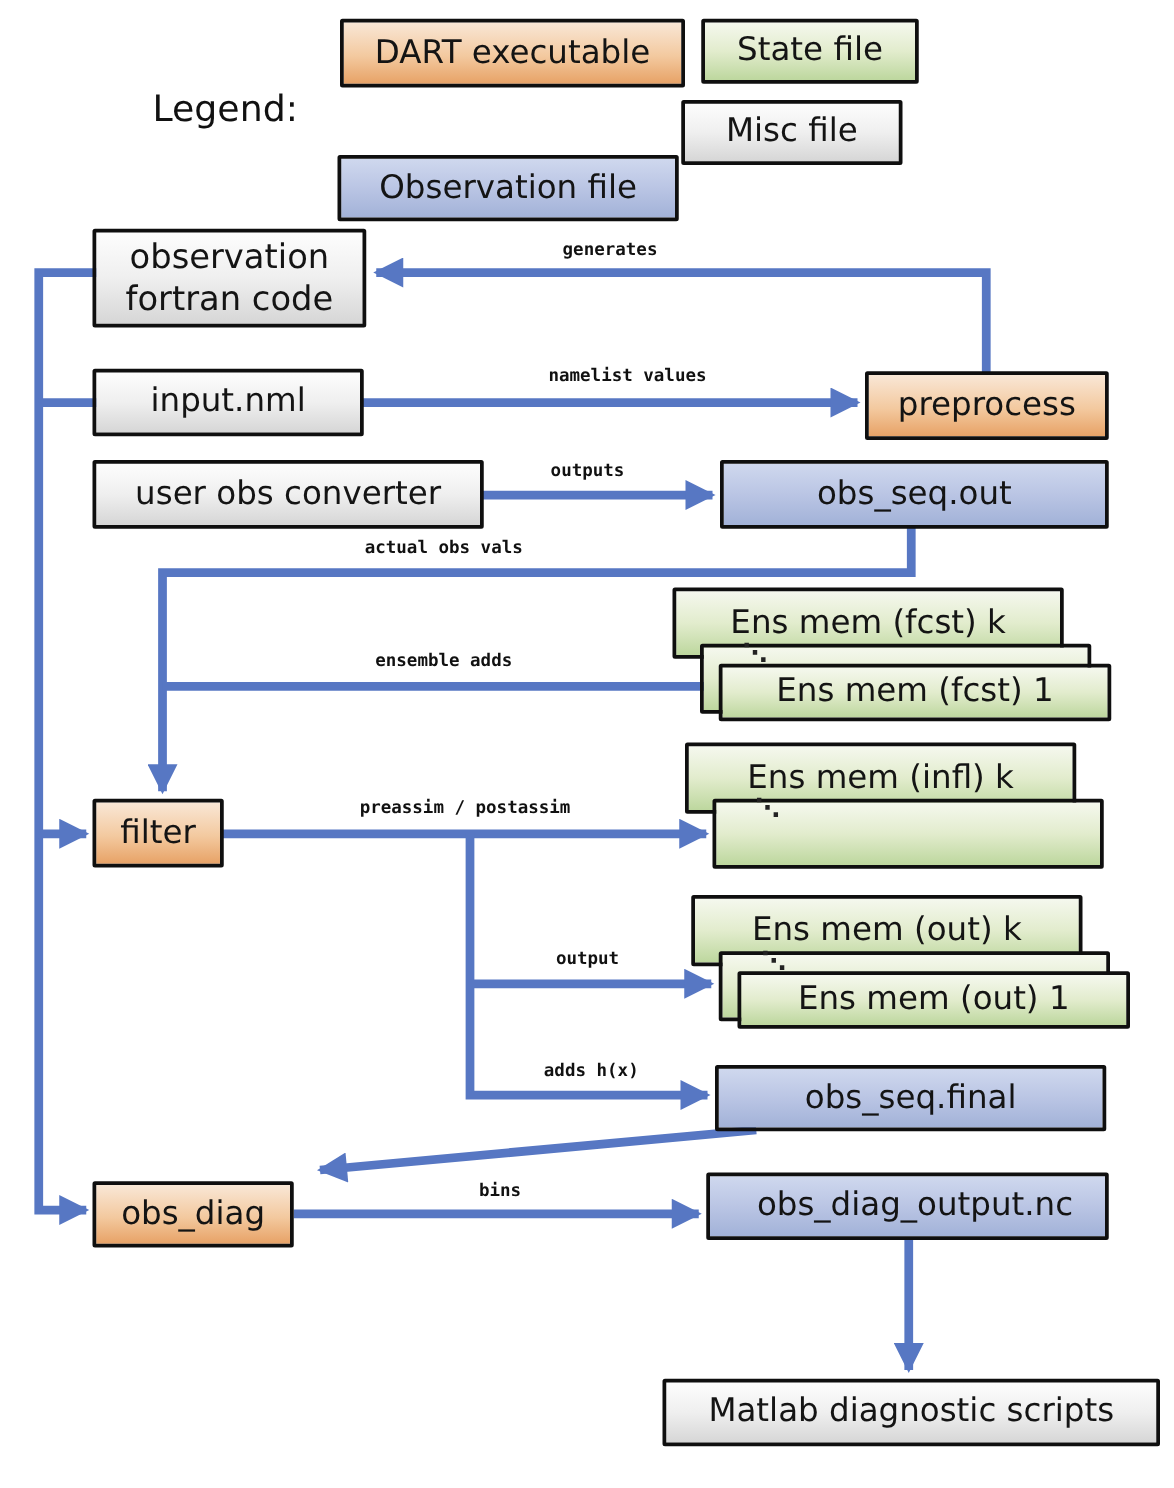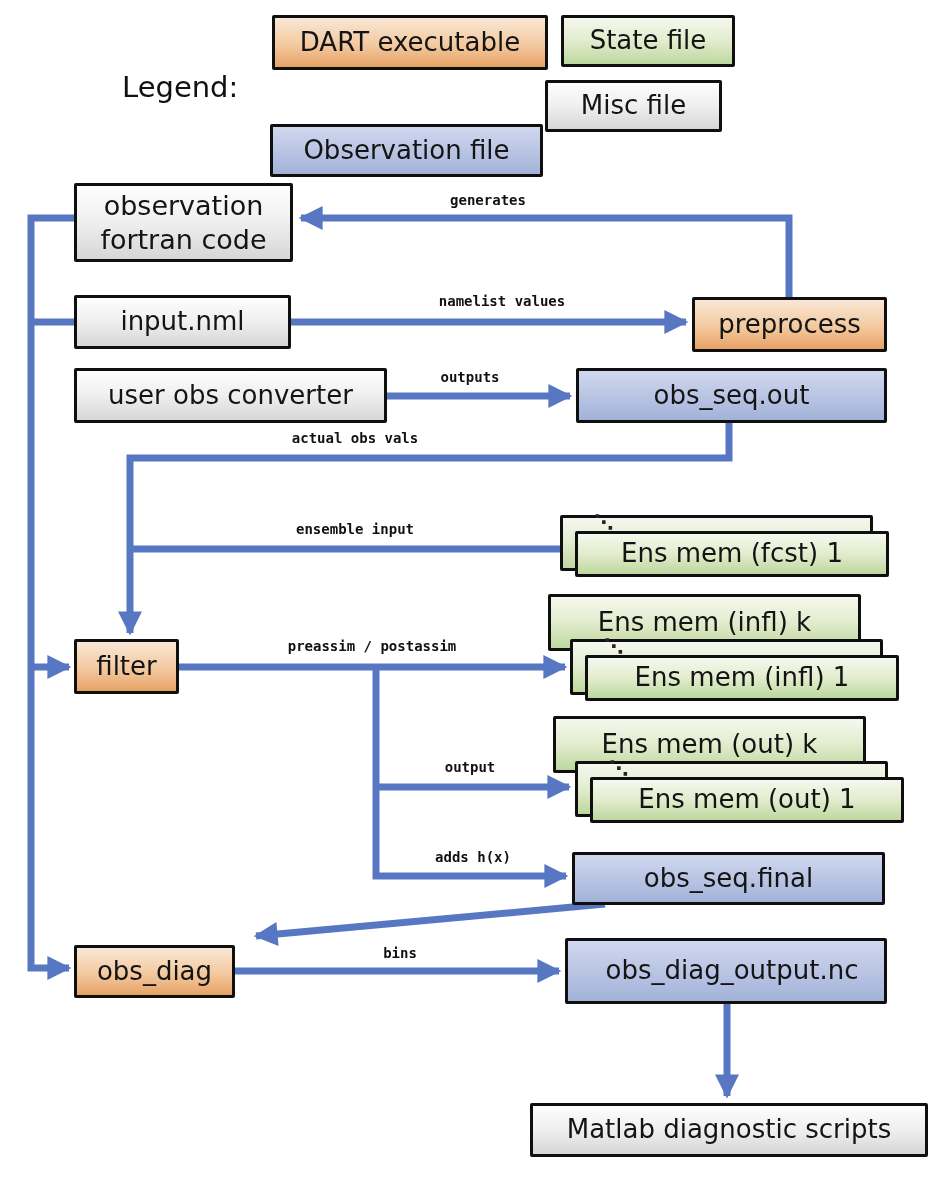--- a/index.html
+++ b/index.html
@@ -81,44 +81,44 @@
   <div class="box misc" style="left:545px;top:80px;width:177px;height:52px;">Misc file</div>
 
   <div class="box misc wrap2" style="left:74px;top:183px;width:219px;height:79px;font-size:27px;">observation fortran code</div>
   <div class="box misc" style="left:74px;top:295px;width:217px;height:54px;">input.nml</div>
   <div class="box misc" style="left:74px;top:368px;width:313px;height:55px;">user obs converter</div>
   <div class="box executable" style="left:692px;top:297px;width:195px;height:55px;">preprocess</div>
   <div class="box observation" style="left:576px;top:368px;width:311px;height:55px;">obs_seq.out</div>
   <div class="box executable" style="left:74px;top:639px;width:105px;height:55px;">filter</div>
   <div class="box observation" style="left:572px;top:852px;width:313px;height:53px;">obs_seq.final</div>
   <div class="box executable" style="left:74px;top:945px;width:161px;height:53px;">obs_diag</div>
-  <div class="box observation" style="left:565px;top:938px;width:322px;height:66px;padding-left:12px;">obs_diag_output.nc</div>
+  <div class="box observation" style="left:565px;top:938px;width:322px;height:54px;padding-left:12px;">obs_diag_output.nc</div>
   <div class="box misc" style="left:530px;top:1103px;width:398px;height:54px;">Matlab diagnostic scripts</div>
 
   <div class="stack" style="left:538px;top:470px;">
+    <div class="box state sback">Ens mem (fcst) k</div>
     <div class="box state smid"></div>
     <div class="sdots">⋱</div>
     <div class="box state sfront">Ens mem (fcst) 1</div>
   </div>
   <div class="stack" style="left:548px;top:594px;">
     <div class="box state sback">Ens mem (infl) k</div>
     <div class="box state smid"></div>
     <div class="sdots">⋱</div>
-    <div class="box state sfront">Ens mem (infl) 1</div>
   </div>
   <div class="stack" style="left:553px;top:716px;">
     <div class="box state sback">Ens mem (out) k</div>
     <div class="box state smid"></div>
     <div class="sdots">⋱</div>
     <div class="box state sfront">Ens mem (out) 1</div>
   </div>
 
   <span class="elabel" style="left:488px;top:192px;">generates</span>
   <span class="elabel" style="left:502px;top:293px;">namelist values</span>
   <span class="elabel" style="left:470px;top:369px;">outputs</span>
   <span class="elabel" style="left:355px;top:430px;">actual obs vals</span>
-  <span class="elabel" style="left:355px;top:521px;">ensemble input</span>
+  <span class="elabel" style="left:355px;top:521px;">ensemble adds</span>
   <span class="elabel" style="left:372px;top:638px;">preassim / postassim</span>
   <span class="elabel" style="left:470px;top:759px;">output</span>
   <span class="elabel" style="left:473px;top:849px;">adds h(x)</span>
   <span class="elabel" style="left:400px;top:945px;">bins</span>
 
 </div>
 
 </body></html>

